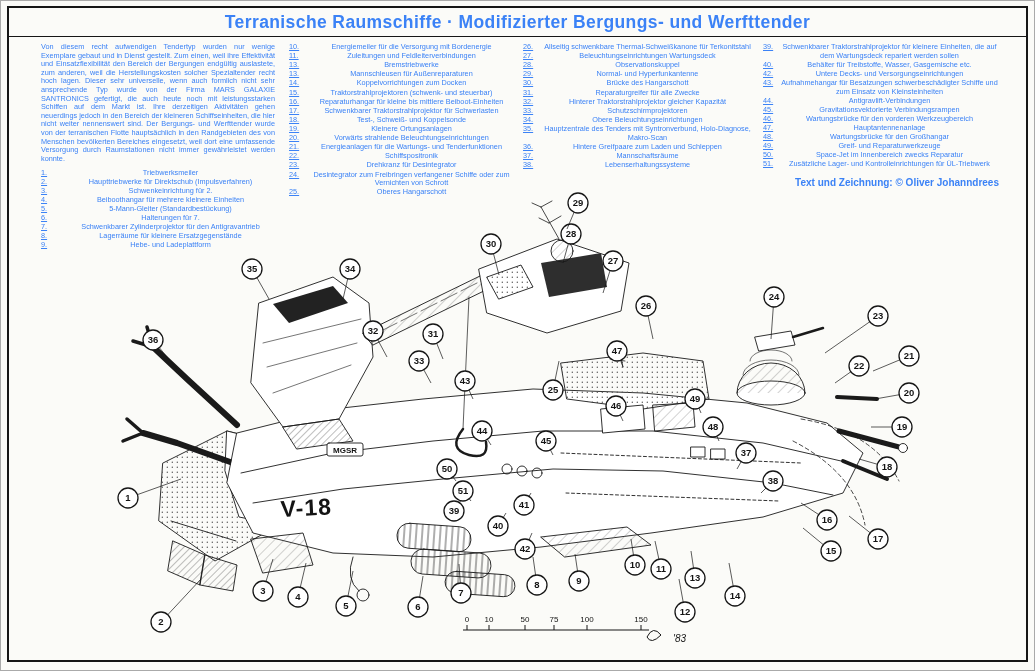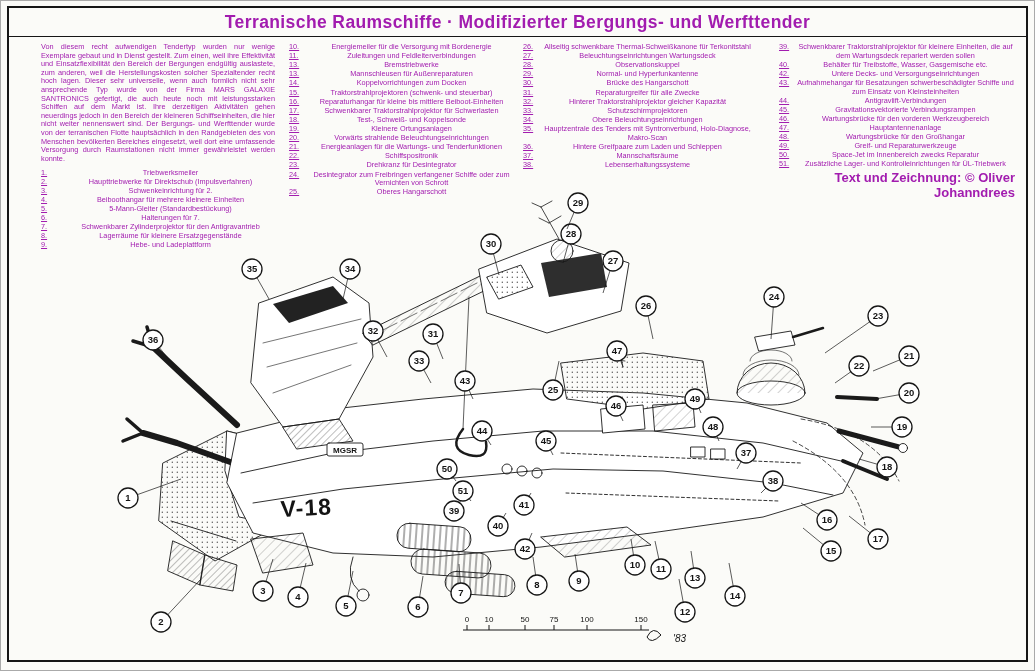--- a/index.html
+++ b/index.html
@@ -1,36 +1,36 @@
 <!DOCTYPE html>
 <html><head>
 <meta charset="utf-8">
 <style>
   html,body{margin:0;padding:0;background:#e8e8e6;}
   .page{
     position:relative;width:1035px;height:671px;background:#fbfbf8;
-    font-family:"Liberation Sans",sans-serif;color:#a21caf;overflow:hidden;
+    font-family:"Liberation Sans",sans-serif;color:#3b82f6;overflow:hidden;
     box-sizing:border-box;border:1px solid #aaa;
   }
   .frame{position:absolute;left:6px;top:5px;right:6px;bottom:8px;border:2px solid #161616;pointer-events:none;}
   .title{
     position:absolute;top:11px;left:12px;right:12px;text-align:center;
     font-size:17.5px;font-weight:bold;letter-spacing:.4px;
   }
   .title-rule{position:absolute;top:35px;left:8px;right:8px;border-top:1.5px solid #161616;}
   .col{position:absolute;top:42px;font-size:7.3px;line-height:1.18;}
   .col-1{left:40px;width:242px;}
   .col-2{left:288px;width:228px;}
   .col-3{left:522px;width:232px;}
-  .col-4{left:778px;width:236px;}
+  .col-4{left:762px;width:236px;}
   .intro{text-align:justify;margin:0 8px 5px 0;}
   .li{display:flex;margin-bottom:.5px;}
   .li .n{flex:0 0 17px;text-decoration:underline;}
   .li .t{flex:1;text-align:center;}
-  .credit{margin-top:0;font-weight:bold;text-align:right;font-size:13px;}
+  .credit{margin-top:8px;font-weight:bold;text-align:right;font-size:10px;}
   #drawing{position:absolute;left:0;top:0;width:1035px;height:671px;pointer-events:none;}
   #drawing text{font-family:"Liberation Sans",sans-serif;fill:#141414;stroke:none;}
   .callout circle{fill:#fff;stroke:#161616;stroke-width:1.3;}
   .callout text{font-size:9.5px;font-weight:bold;text-anchor:middle;}
   .sb-label{font-size:8px;text-anchor:middle;}
 </style>
 </head>
 <body>
 
 <div class="page">

